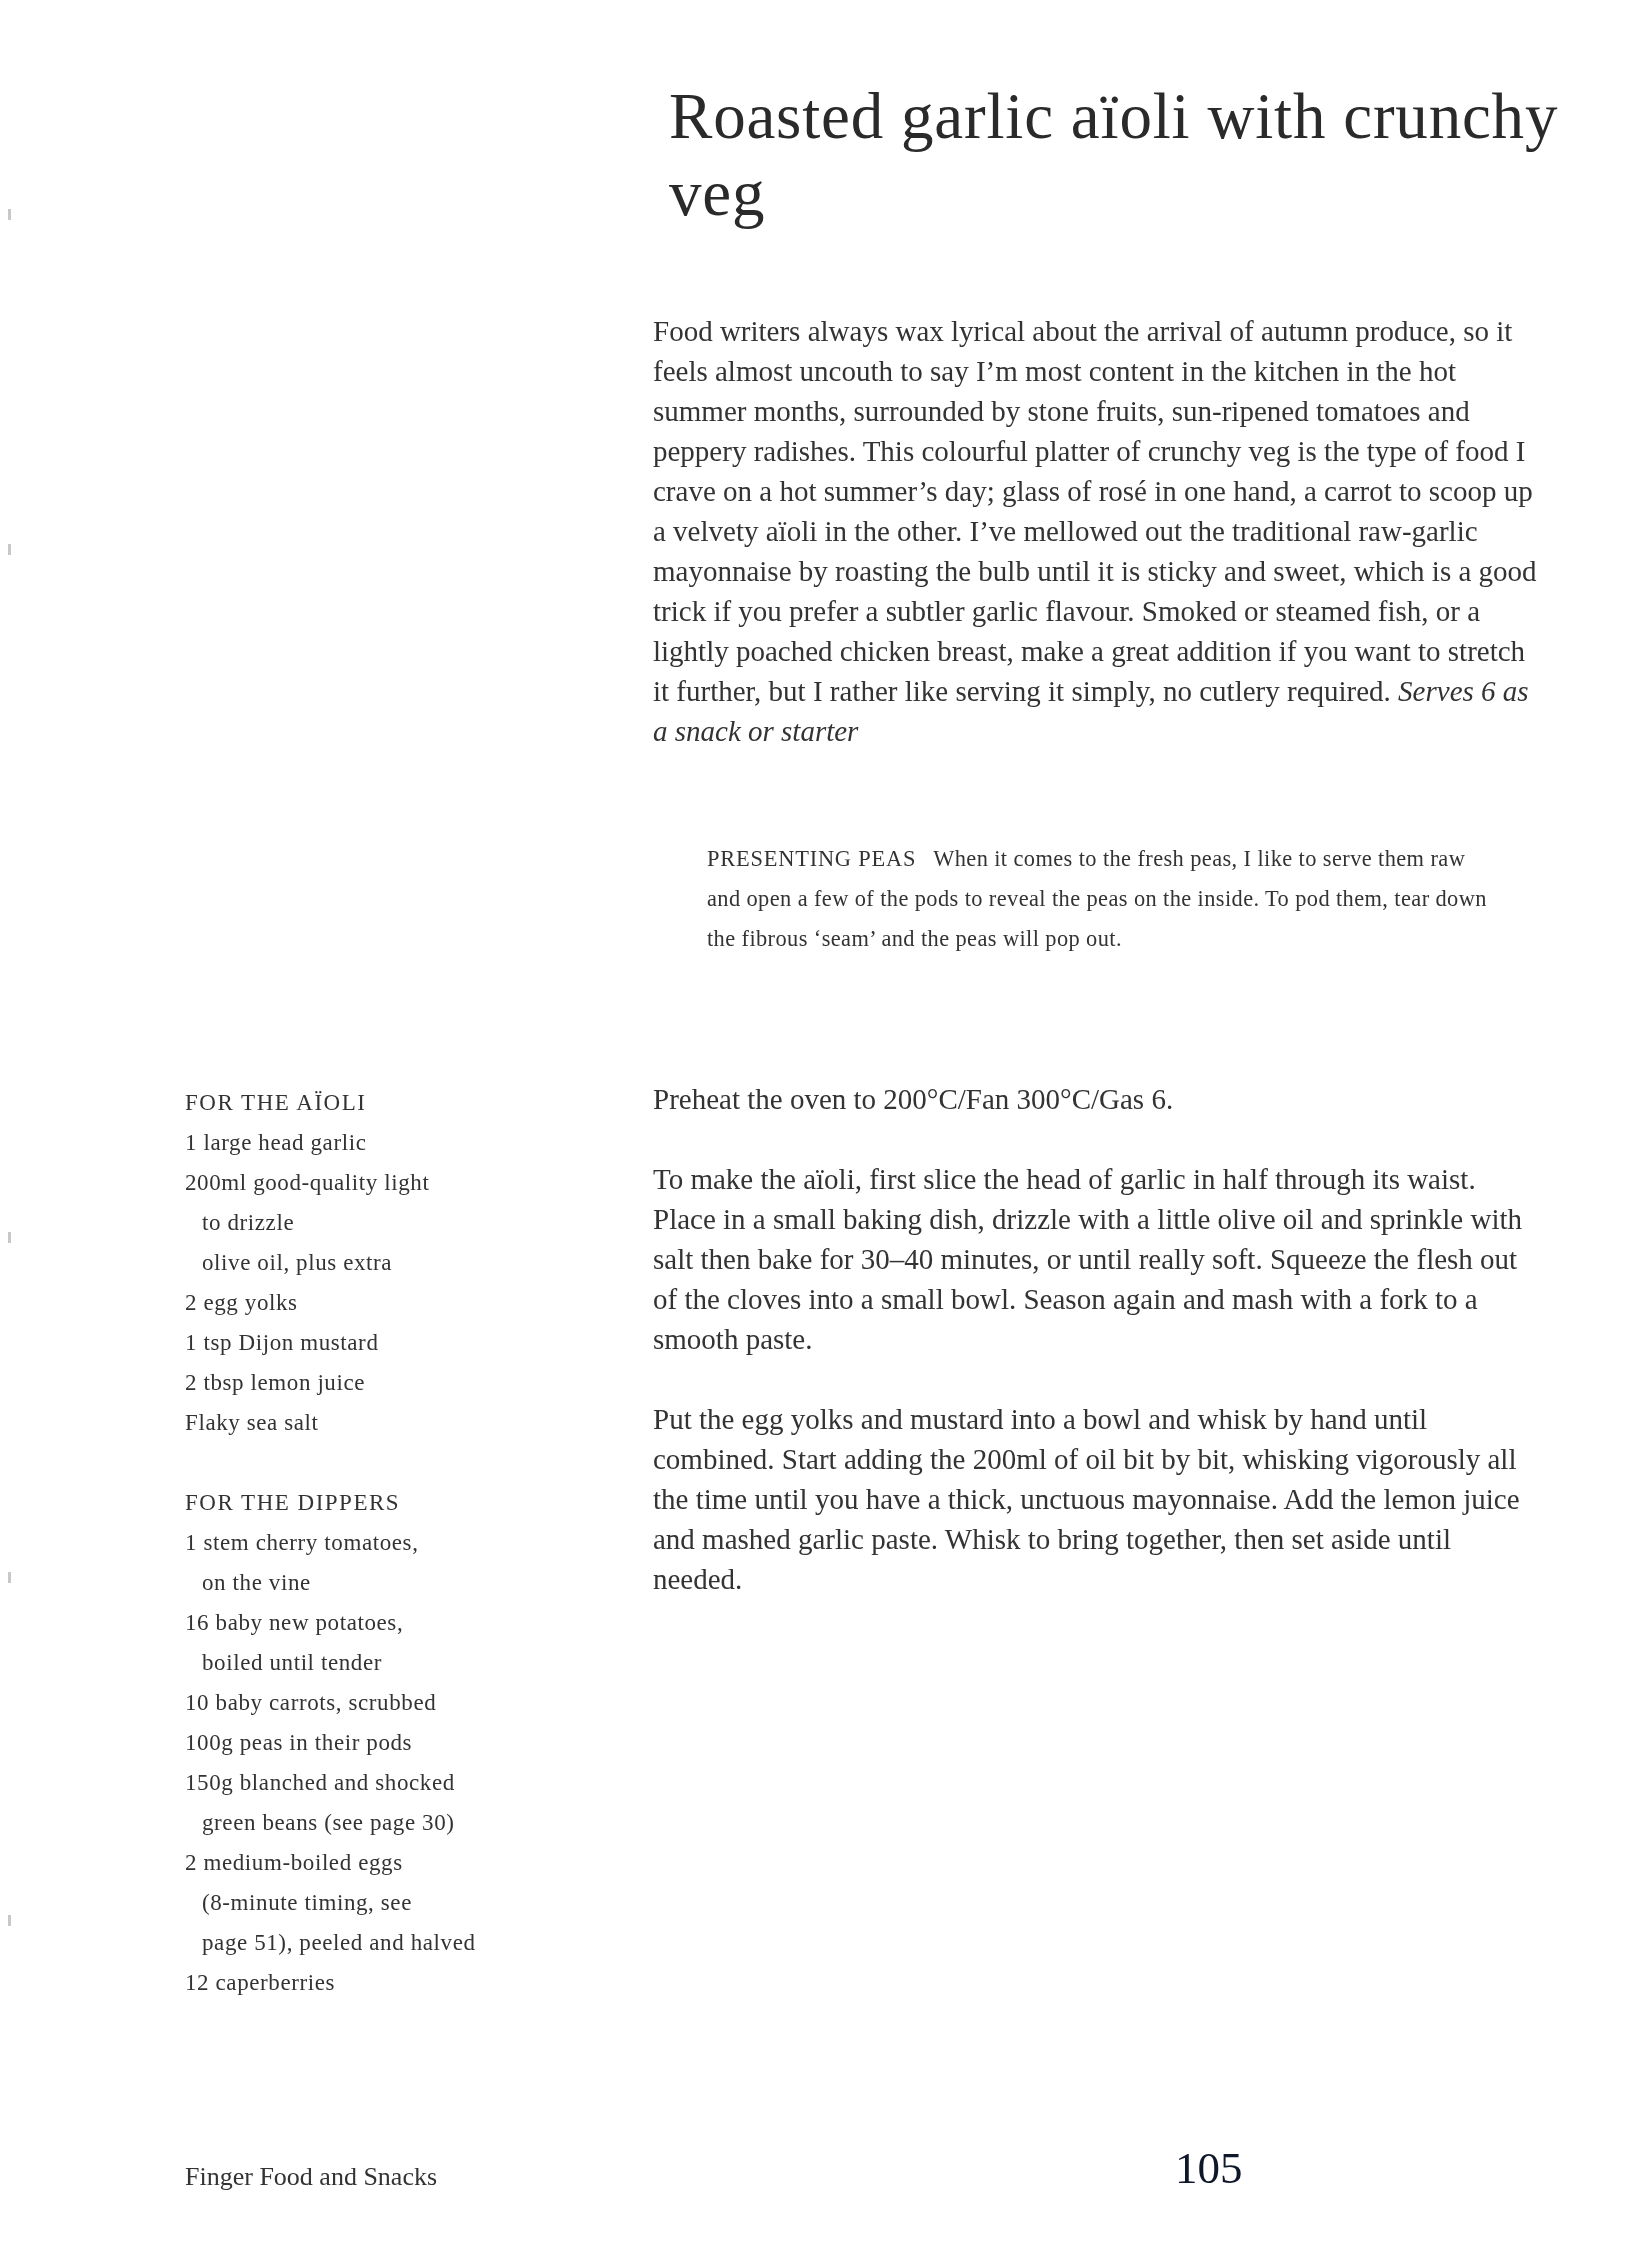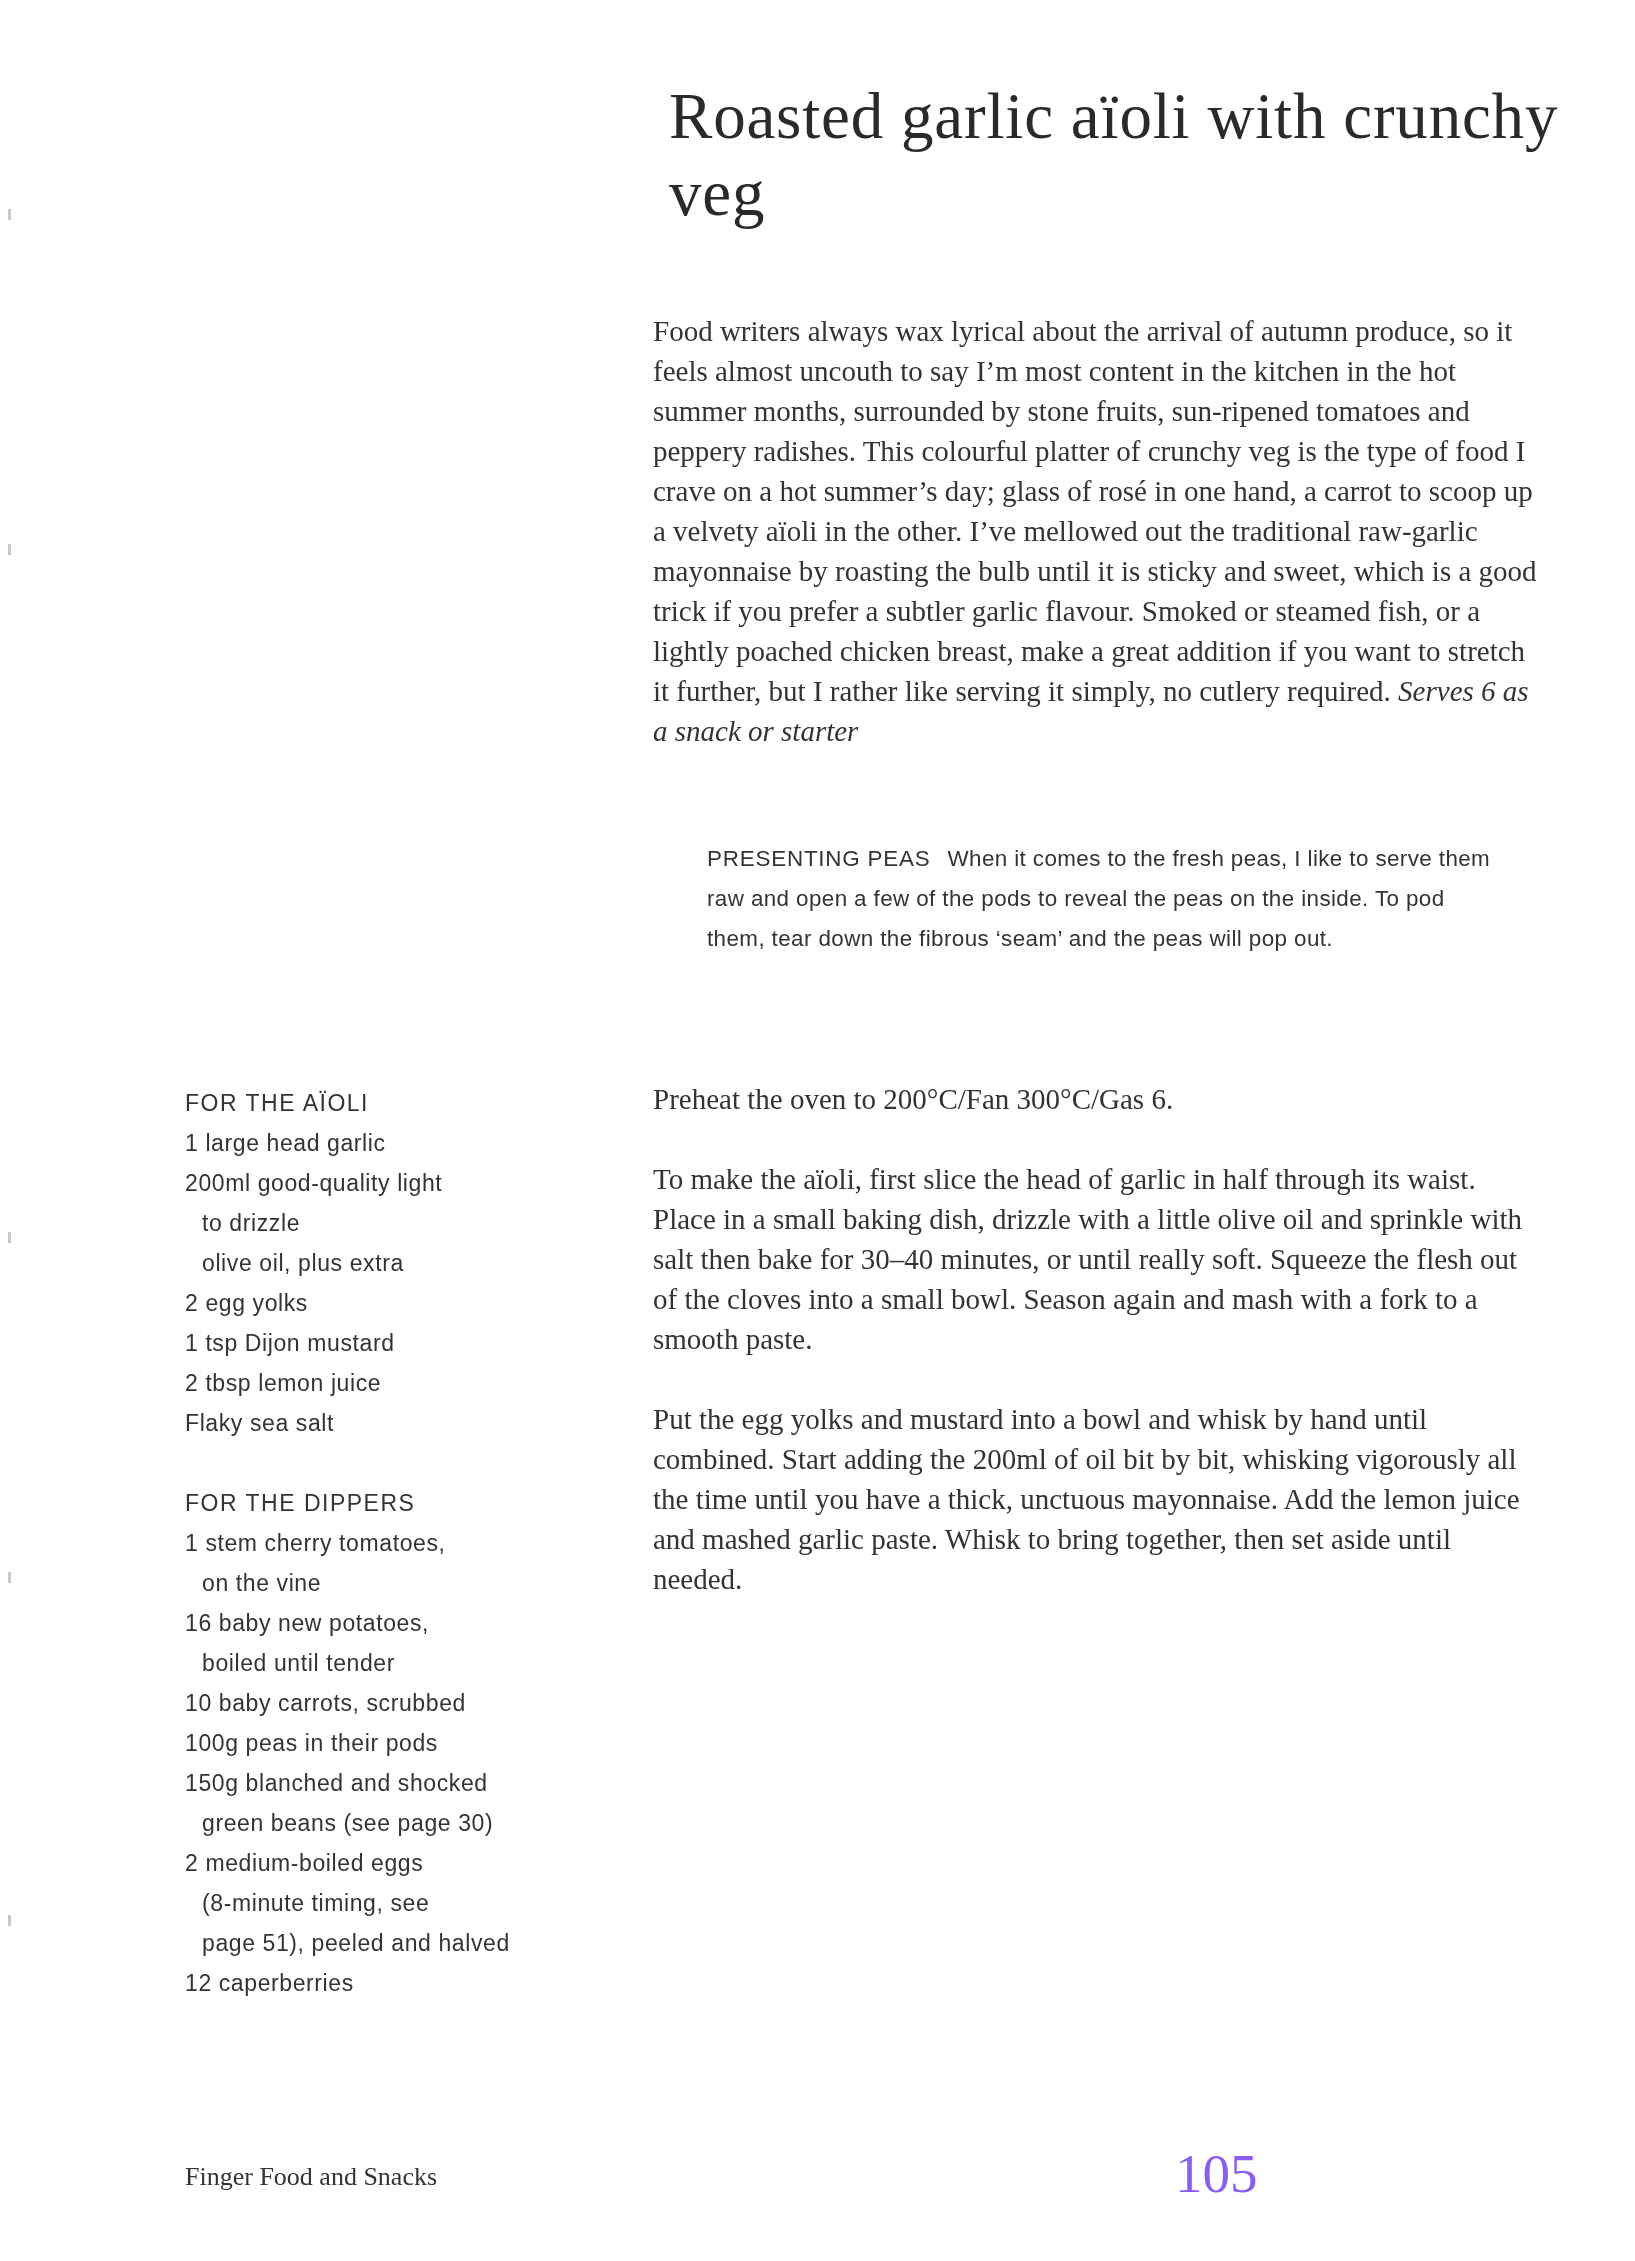--- a/index.html
+++ b/index.html
@@ -1,38 +1,38 @@
 <!DOCTYPE html>
 <html style="font-size:12.4px"><head>
 <meta charset="utf-8">
 <style>
   html, body { margin:0; padding:0; background:#ffffff; }
   body { width:1636px; height:2261px; position:relative; overflow:hidden; color:#2b2b2b; }
   .serif { font-family: "Liberation Serif", "DejaVu Serif", serif; }
-  .mono { font-family: Liberation Sans, sans-serif; }
+  .mono { font-family: Liberation Serif, serif; }
 
   #title { position:absolute; left:653px; top:62px; width:927px; font-size:65px; line-height:77px; color:#2a2a2a; font-weight:normal; margin:16px; letter-spacing:0.8px; }
   #intro { position:absolute; left:653px; top:311px; width:888px; font-size:29px; line-height:40px; color:#333; margin:0; }
   #intro .serves { font-style:italic; }
 
   #tip { position:absolute; left:707px; top:839px; width:788px; font-size:22.4px; line-height:40px; color:#333; margin:0; letter-spacing:0.4px; }
   #tip .tip-title { letter-spacing:0.8px; margin-right:17px; }
 
   #ingredients { position:absolute; left:185px; top:1083px; width:432px; font-size:23px; line-height:40px; color:#333; letter-spacing:0.6px; }
   .ing-heading { letter-spacing:1.5px; }
   .ing-group { margin-bottom:40px; }
   .ing-item { }
   .ing-line { display:block; }
   .ing-line.cont { padding-left:17px; }
 
   #method { position:absolute; left:653px; top:1079px; width:888px; font-size:29px; line-height:40px; color:#333; }
   #method p { margin:0 0 40px 0; }
 
   #footer-section { position:absolute; left:185px; top:2162px; font-size:26px; color:#333; }
-  #page-number { position:absolute; left:1175px; top:2142px; font-size:55px; color:#8b5cf6; }
+  #page-number { position:absolute; left:1175px; top:2142px; font-size:45px; color:#0f172a; }
 
   .scan-mark { position:absolute; left:7.7px; width:3.1px; height:10.8px; background:#c8c8c8; }
 </style>
 </head>
 <body>
 
 <h1 id="title" class="serif">Roasted garlic aïoli with crunchy veg</h1>
 
 <p id="intro" class="serif"><span>Food writers always wax lyrical about the arrival of autumn produce, so it feels almost uncouth to say I’m most content in the kitchen in the hot summer months, surrounded by stone fruits, sun-ripened tomatoes and peppery radishes. This colourful platter of crunchy veg is the type of food I crave on a hot summer’s day; glass of rosé in one hand, a carrot to scoop up a velvety aïoli in the other. I’ve mellowed out the traditional raw-garlic mayonnaise by roasting the bulb until it is sticky and sweet, which is a good trick if you prefer a subtler garlic flavour. Smoked or steamed fish, or a lightly poached chicken breast, make a great addition if you want to stretch it further, but I rather like serving it simply, no cutlery required.</span> <span class="serves">Serves 6 as a snack or starter</span></p>
 

